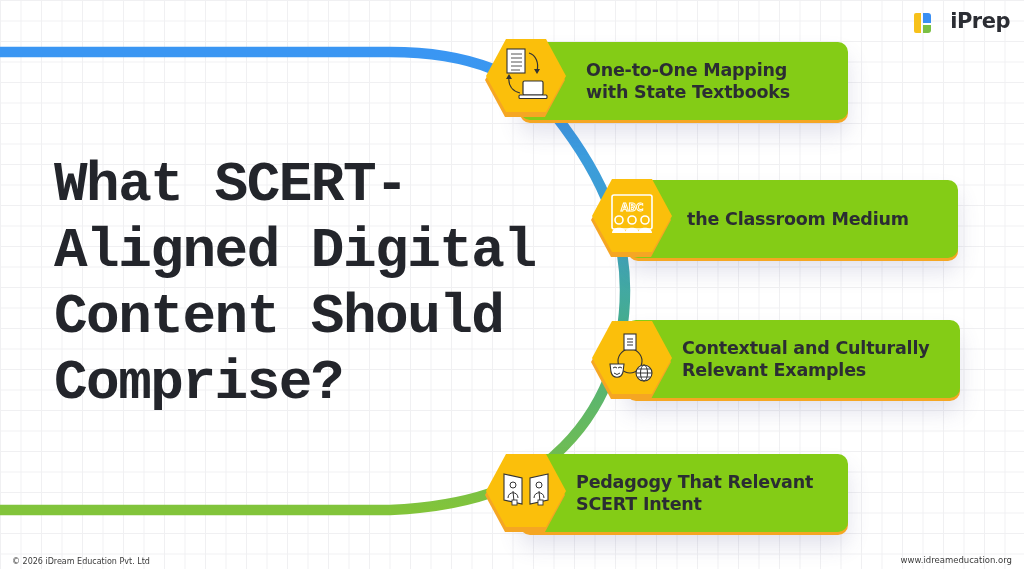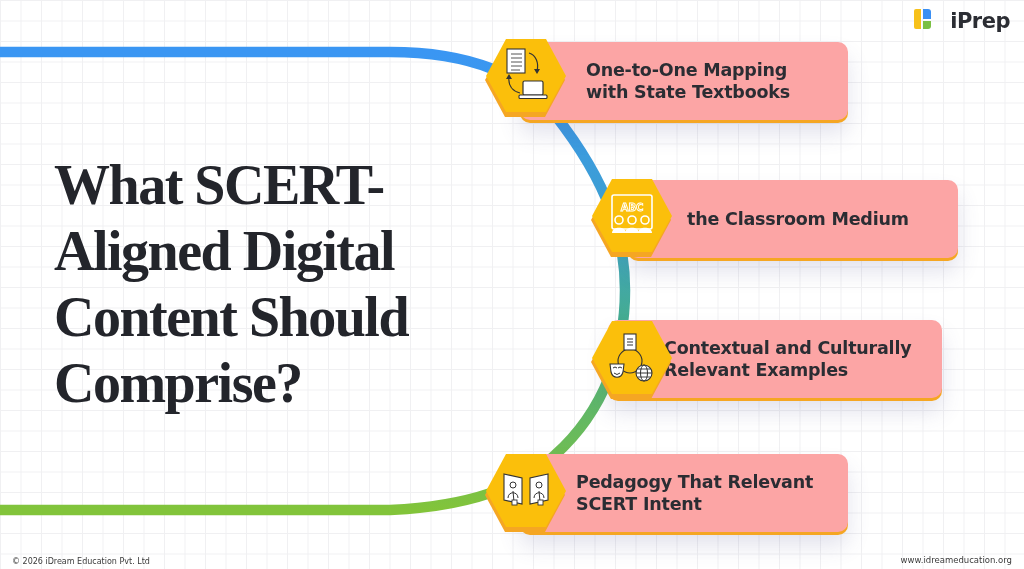--- a/index.html
+++ b/index.html
@@ -10,40 +10,40 @@
     background-image:
       linear-gradient(to right, #f0f0f2 1px, transparent 1px),
       linear-gradient(to bottom, #f0f0f2 1px, transparent 1px);
     background-size: 20.5px 20.5px;
     font-family: "DejaVu Sans", sans-serif;
     color: #23252b;
   }
   .curve-svg { position: absolute; left: 0; top: 0; width: 1024px; height: 569px; }
   .logo {
     position: absolute; top: 9px; right: 14px;
-    display: flex; align-items: flex-start; gap: 16px;
+    display: flex; align-items: flex-end; gap: 16px;
   }
   .logo-mark { width: 20px; height: 20px; position: relative; }
   .logo-mark .b1 { position:absolute; left:0; top:0; width:7px; height:20px; background:#f7c11a; border-radius:2px 0 0 2px; }
   .logo-mark .b2 { position:absolute; left:9px; top:0; width:8px; height:10px; background:#3a8ff3; border-radius:0 3px 0 0; }
   .logo-mark .b3 { position:absolute; left:9px; top:12px; width:8px; height:8px; background:#7bc043; border-radius:0 0 3px 0; }
   .logo-text {
     font-family: "DejaVu Sans", sans-serif; font-weight: bold;
     font-size: 21px; letter-spacing: -0.5px; color: #2b2d33;
   }
   .title {
     position: absolute; left: 54px; top: 152px; width: 470px;
-    font-family: Liberation Serif, serif; font-weight: bold;
+    font-family: Liberation Mono, monospace; font-weight: bold;
     font-size: 56px; line-height: 66px; letter-spacing: -1.5px;
     color: #23252b;
   }
   .title span { display: block; white-space: nowrap; }
   .card {
     position: absolute; height: 78px;
-    background: #fca5a5; border-radius: 10px;
+    background: #84cc16; border-radius: 10px;
     box-shadow: 0 3px 0 #f5a623, 0 14px 22px rgba(80,80,140,0.16);
   }
   .card-text {
     position: absolute; top: 50%; transform: translateY(-50%);
     font-family: "DejaVu Sans", sans-serif; font-weight: bold;
     font-size: 17.5px; line-height: 22px; color: #2b2d33; letter-spacing: -0.2px;
   }
   .card-text span { display: block; white-space: nowrap; }
   .hex {
     position: absolute; width: 84px; height: 80px;
@@ -127,21 +127,21 @@
     <text x="42" y="34" text-anchor="middle" font-family="DejaVu Sans, sans-serif" font-weight="bold" font-size="10" fill="#fbbf0b" stroke="#fff" stroke-width="0.9">ABC</text>
     <circle cx="29" cy="43" r="4" fill="#fbbf0b" stroke="#fff" stroke-width="1.6"></circle>
     <circle cx="42" cy="43" r="4" fill="#fbbf0b" stroke="#fff" stroke-width="1.6"></circle>
     <circle cx="55" cy="43" r="4" fill="#fbbf0b" stroke="#fff" stroke-width="1.6"></circle>
     <path d="M22,56 C22,49 36,49 36,56 Z" fill="#fff"></path>
     <path d="M35,56 C35,49 49,49 49,56 Z" fill="#fff"></path>
     <path d="M48,56 C48,49 62,49 62,56 Z" fill="#fff"></path>
   </svg>
 </div>
 
-<div class="card" style="left:608px; top:320px; width:334px;">
+<div class="card" style="left:626px; top:320px; width:334px;">
   <div class="card-text" style="left:56px;">
     <span>Contextual and Culturally</span>
     <span>Relevant Examples</span>
   </div>
 </div>
 <div class="hex" style="left:590px; top:319px;">
   <svg viewBox="0 0 84 80">
     <polygon points="22,4 62,4 82,40 62,77 22,77 2,40" fill="#f5a623" transform="translate(-1,3)"></polygon>
     <polygon points="22,2 62,2 82,39 62,75 22,75 2,39" fill="#fbbf0b"></polygon>
     <circle cx="40" cy="42" r="12" fill="none" stroke="#333" stroke-width="1.1"></circle>

